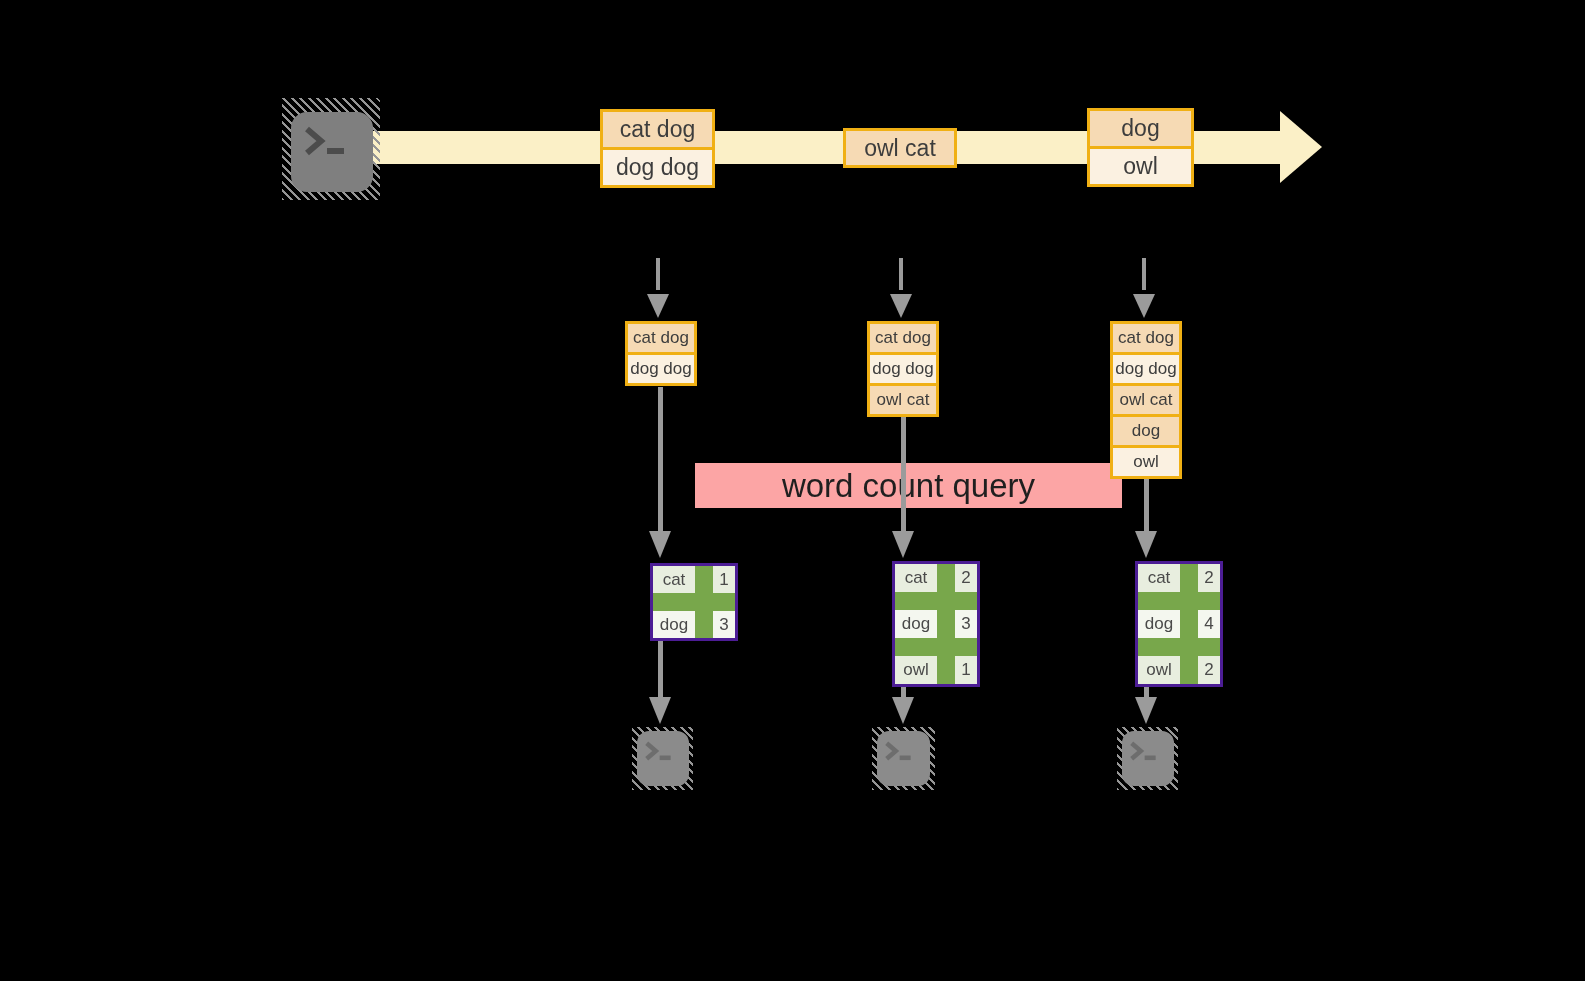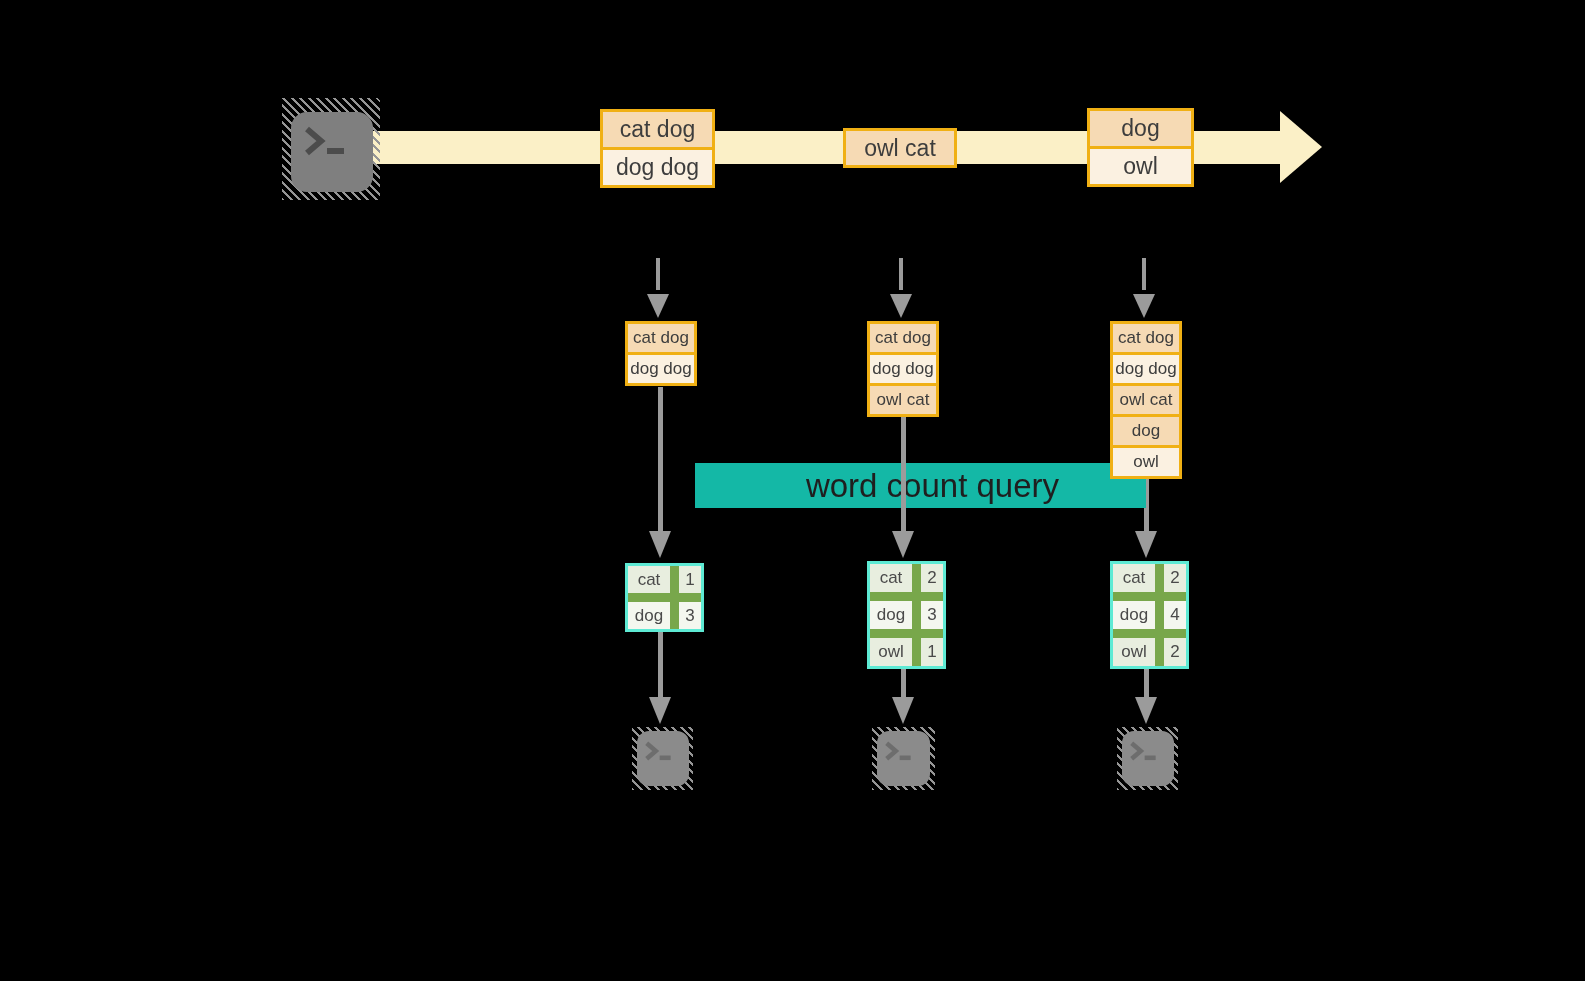--- a/index.html
+++ b/index.html
@@ -37,22 +37,22 @@
   .dash{position:absolute;width:4px;background:#9B9B9B;}
   .dhead{position:absolute;width:0;height:0;border-left:11px solid transparent;
          border-right:11px solid transparent;border-top:24px solid #9B9B9B;}
   .z4{z-index:4;}
 
   
   .queryband{position:absolute;background:#fff;z-index:3;display:flex;align-items:center;
              justify-content:center;font-size:33px;color:#1f1f1f;}
 
   
-  .gtable{position:absolute;display:grid;grid-template-columns:42px 22px;gap:9px;
-          background:#78A74B;border:3px solid #5eead4;box-sizing:border-box;z-index:2;}
+  .gtable{position:absolute;display:grid;grid-template-columns:42px 22px;gap:18px;
+          background:#78A74B;border:3px solid #4c1d95;box-sizing:border-box;z-index:2;margin-left:25px;}
   .gcell{display:flex;align-items:center;justify-content:center;font-size:17px;color:#4a4a4a;
          background:#E8EEDF;}
   .gcell.h27{height:27px;} .gcell.h28{height:28px;}
 </style>
 </head>
 <body>
 
 <div class="canvas">
 
   <div class="band" style="left: 368px; top: 131px; width: 912px; height: 33px; background: rgb(251, 240, 199);"></div>
@@ -97,21 +97,21 @@
     <div class="srow" style="background: rgb(246, 218, 180);">owl cat</div>
   </div>
   <div class="stack" style="left:1110px;top:321px;width:72px;">
     <div class="srow" style="background: rgb(246, 218, 180);">cat dog</div>
     <div class="srow" style="background: rgb(251, 241, 225);">dog dog</div>
     <div class="srow" style="background: rgb(246, 218, 180);">owl cat</div>
     <div class="srow" style="background: rgb(246, 218, 180);">dog</div>
     <div class="srow" style="background: rgb(251, 241, 225);">owl</div>
   </div>
 
-  <div class="queryband" style="left: 695px; top: 463px; width: 427px; height: 45px; background: #14b8a6; padding-left: 24px;">
+  <div class="queryband" style="left: 695px; top: 463px; width: 427px; height: 45px; background: #fca5a5;">
     <span>word count query</span>
   </div>
 
   <div class="shaft" style="left: 658px; top: 387px; height: 146px; background: rgb(155, 155, 155);"></div>
   <div class="ahead" style="left: 649px; top: 531px; border-top-color: rgb(155, 155, 155);"></div>
   <div class="shaft z4" style="left: 901px; top: 417px; height: 114px; background: rgb(155, 155, 155);"></div>
   <div class="ahead z4" style="left: 892px; top: 531px; border-top-color: rgb(155, 155, 155);"></div>
   <div class="shaft" style="left: 1144px; top: 477px; height: 54px; background: rgb(155, 155, 155);"></div>
   <div class="ahead" style="left: 1135px; top: 531px; border-top-color: rgb(155, 155, 155);"></div>
 

